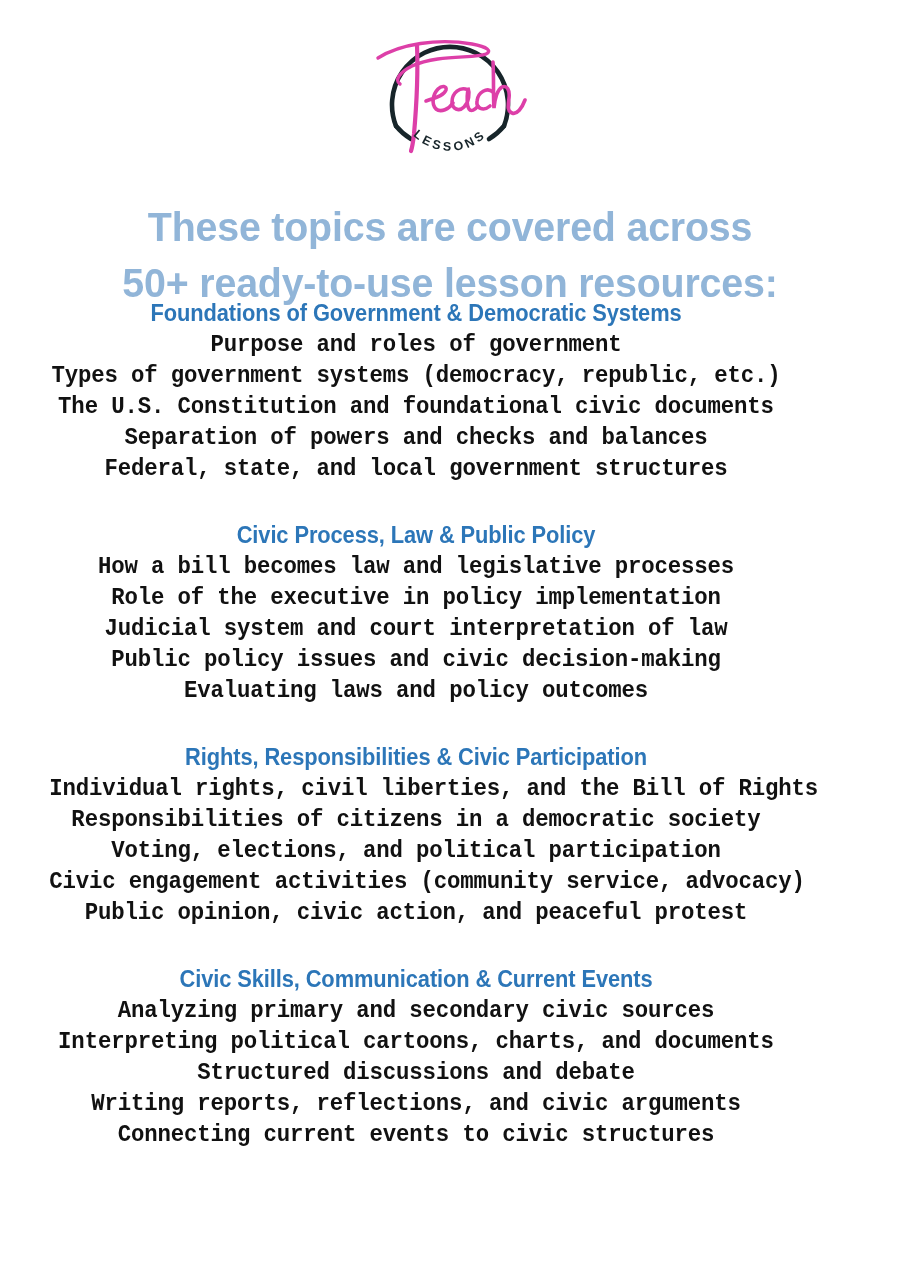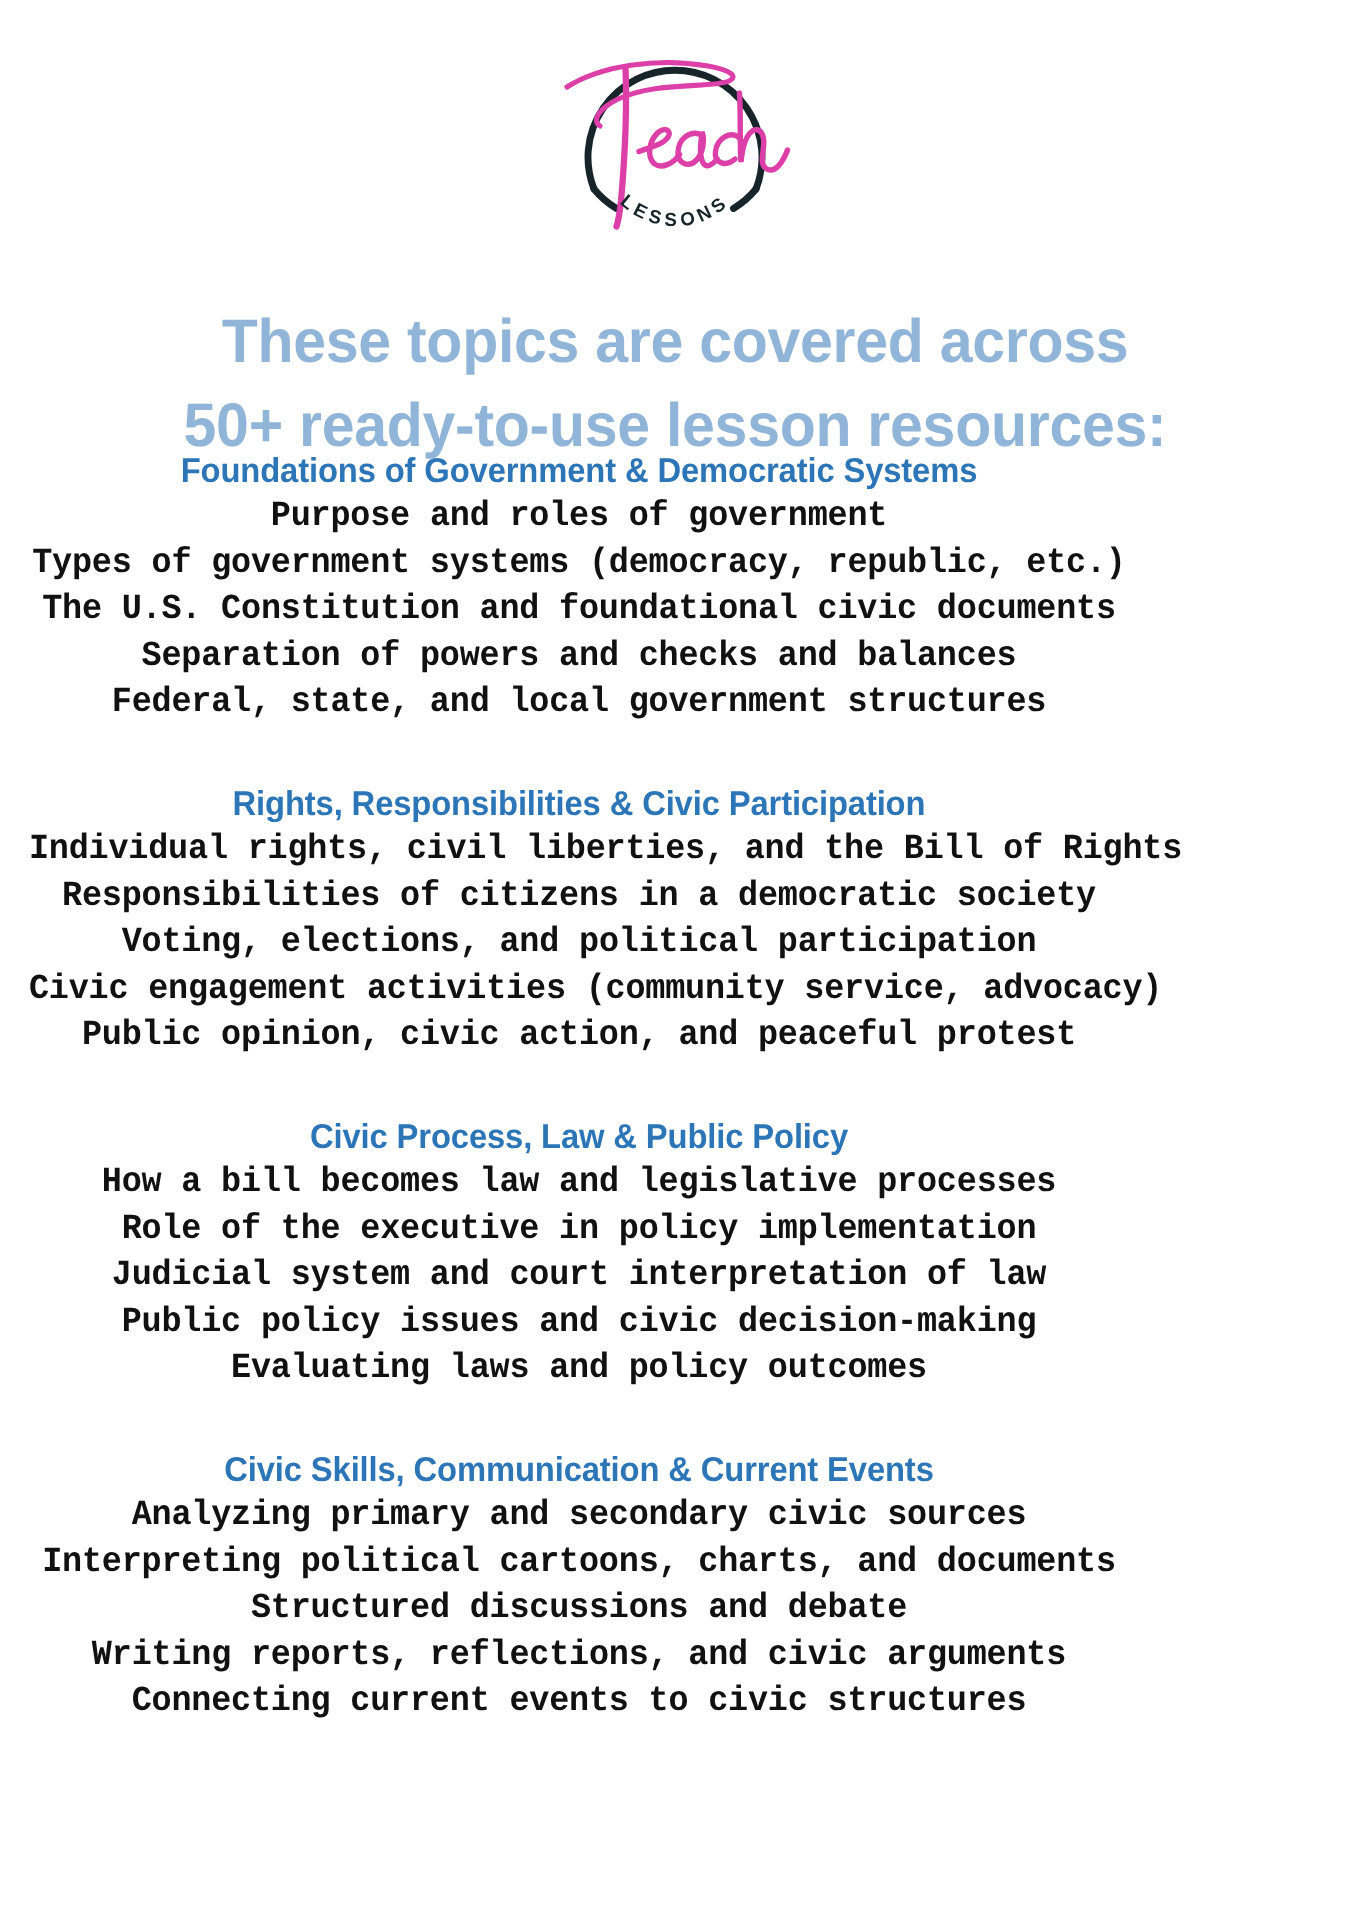--- a/index.html
+++ b/index.html
@@ -60,20 +60,21 @@
     white-space: nowrap;
   }
 
   
   .sections {
     position: absolute;
     top: 298px;
     left: 0;
     width: 772px;
     text-align: center;
+    padding-left: 30px;
   }
   .section {
     margin: 0 0 36px 0;
   }
   .section:last-child {
     margin-bottom: 0;
   }
   .section-title {
     display: block;
     color: #2c76b8;
@@ -156,42 +157,42 @@
       <ul class="topic-list">
         <li class="topic-item">Purpose and roles of government</li>
         <li class="topic-item">Types of government systems (democracy, republic, etc.)</li>
         <li class="topic-item">The U.S. Constitution and foundational civic documents</li>
         <li class="topic-item">Separation of powers and checks and balances</li>
         <li class="topic-item">Federal, state, and local government structures</li>
       </ul>
     </div>
 
     <div class="section">
+      <span class="section-title">Civic Process, Law &amp; Public Policy</span>
+      <ul class="topic-list">
+        <li class="topic-item">How a bill becomes law and legislative processes</li>
+        <li class="topic-item">Role of the executive in policy implementation</li>
+        <li class="topic-item">Judicial system and court interpretation of law</li>
+        <li class="topic-item">Public policy issues and civic decision-making</li>
+        <li class="topic-item">Evaluating laws and policy outcomes</li>
+      </ul>
+    </div>
+
+    <div class="section">
       <span class="section-title">Rights, Responsibilities &amp; Civic Participation</span>
       <ul class="topic-list">
         <li class="topic-item">Individual rights, civil liberties, and the Bill of Rights</li>
         <li class="topic-item">Responsibilities of citizens in a democratic society</li>
         <li class="topic-item">Voting, elections, and political participation</li>
         <li class="topic-item">Civic engagement activities (community service, advocacy)</li>
         <li class="topic-item">Public opinion, civic action, and peaceful protest</li>
       </ul>
     </div>
 
     <div class="section">
-      <span class="section-title">Civic Process, Law &amp; Public Policy</span>
-      <ul class="topic-list">
-        <li class="topic-item">How a bill becomes law and legislative processes</li>
-        <li class="topic-item">Role of the executive in policy implementation</li>
-        <li class="topic-item">Judicial system and court interpretation of law</li>
-        <li class="topic-item">Public policy issues and civic decision-making</li>
-        <li class="topic-item">Evaluating laws and policy outcomes</li>
-      </ul>
-    </div>
-
-    <div class="section">
       <span class="section-title">Civic Skills, Communication &amp; Current Events</span>
       <ul class="topic-list">
         <li class="topic-item">Analyzing primary and secondary civic sources</li>
         <li class="topic-item">Interpreting political cartoons, charts, and documents</li>
         <li class="topic-item">Structured discussions and debate</li>
         <li class="topic-item">Writing reports, reflections, and civic arguments</li>
         <li class="topic-item">Connecting current events to civic structures</li>
       </ul>
     </div>
 

